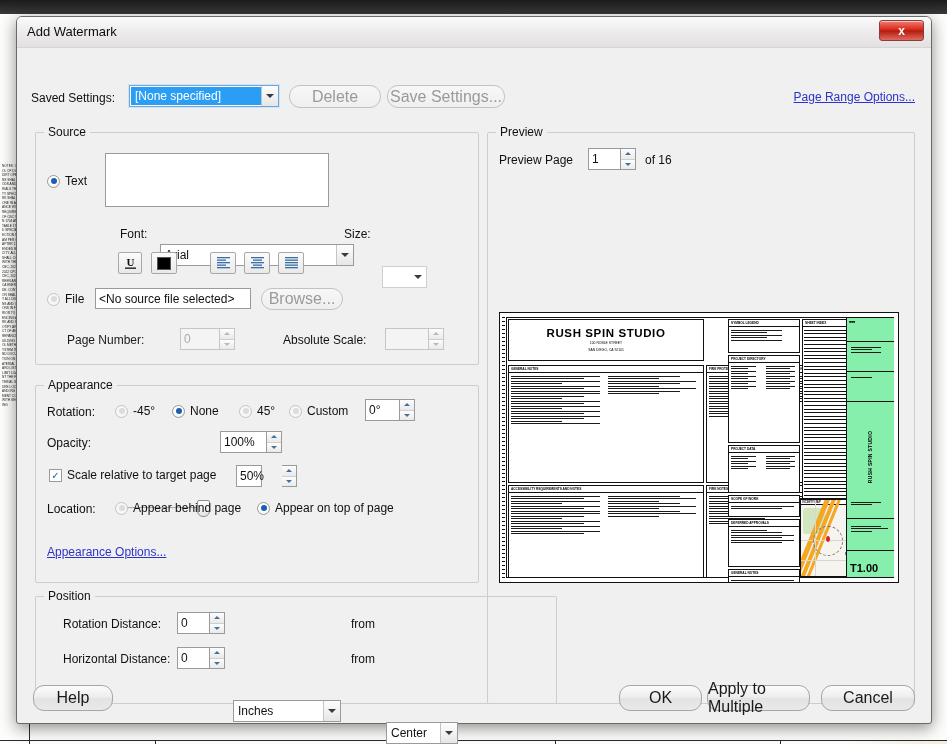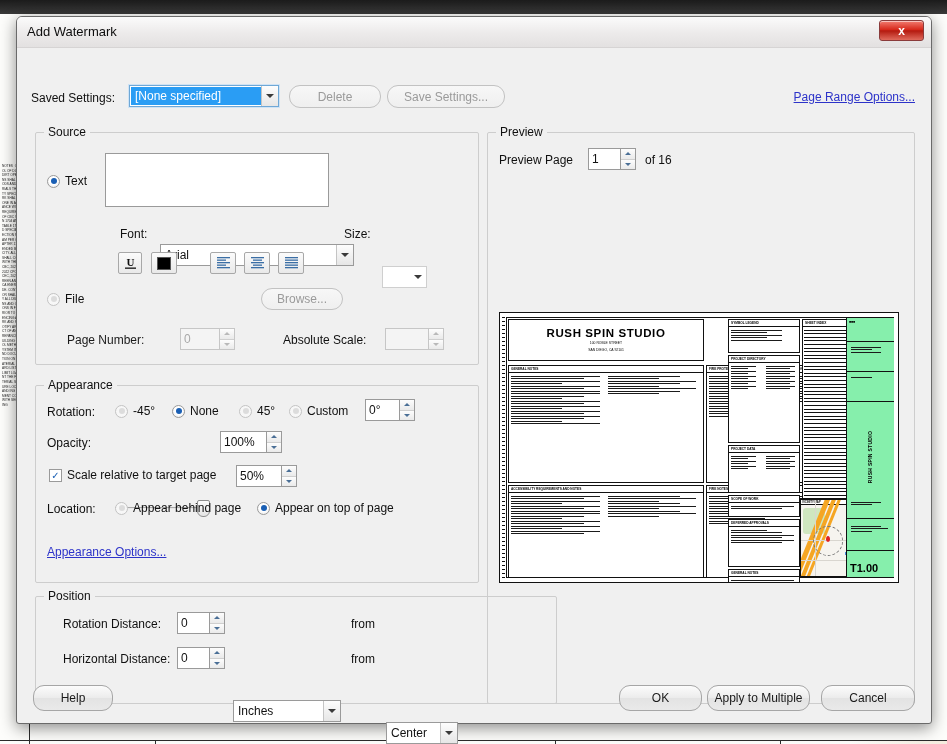--- a/index.html
+++ b/index.html
@@ -121,21 +121,21 @@
   .combo.sel-blue .cval {
     background: #2a9df4; color: #ffffff;
     height: 18px; line-height: 18px; margin: 1px 0 1px 1px;
   }
   .combo.sel-blue { border: 1px solid #6fa8d6; outline: 1px solid #cfe3f5; }
 
   .btn {
     background: linear-gradient(#fcfcfc,#ececec 48%,#e3e3e3 52%,#e9e9e9);
     border: 1px solid #a6a6a6;
     border-radius: 11px;
-    font-size: 12px; color: #1a1a1a;
+    font-size: 16px; color: #1a1a1a;
     display: flex; align-items: center; justify-content: center;
     cursor: pointer;
   }
   .btn.disabled { color: #9a9a9a; border-color: #c2c2c2;
     background: linear-gradient(#f7f7f7,#efefef); cursor: default; }
 
   .txtbox {
     background: #fff; border: 1px solid #9a9a9a;
     font-size: 12px; color: #111;
     display: flex; align-items: center;
@@ -434,20 +434,21 @@
             <rect x="1" y="8.5" width="13" height="1.3"></rect>
           <rect x="1" y="11" width="13" height="1.3"></rect>
         </g>
       </svg>
     </div>
 
     <div class="abs radio-row" style="left:30px; top:244px;">
       <span class="radio off"></span>
       <span class="lbl">File</span>
     </div>
+    <div class="abs txtbox" style="left:78px; top:240px; width:156px; height:21px;">&lt;No source file selected&gt;</div>
     <div class="abs btn disabled" style="left:244px; top:240px; width:82px; height:22px;">Browse...</div>
 
     <div class="abs lbl" style="left:50px; top:285px; color:#1a1a1a;">Page Number:</div>
     <div class="abs txtbox disabled" style="left:163px; top:280px; width:40px; height:22px;">0</div>
     <div class="abs spin disabled" style="left:203px; top:280px;">
       <div>
           <i class="tri-up"></i>
         </div>
       <div>
           <i class="tri-dn"></i>
@@ -509,21 +510,21 @@
         </div>
       <div>
           <i class="tri-dn"></i>
         </div>
     </div>
 
     <div class="abs radio-row" style="left:32px; top:420px;">
       <span class="check" id="scale-check">✓</span>
       <span class="lbl">Scale relative to target page</span>
     </div>
-    <div class="abs txtbox" style="left:219px; top:417px; width:46px; height:22px;text-align:center;">50%</div>
+    <div class="abs txtbox" style="left:219px; top:417px; width:26px; height:22px;text-align:center;">50%</div>
     <div class="abs spin" style="left:265px; top:417px;">
       <div>
           <i class="tri-up"></i>
         </div>
       <div>
           <i class="tri-dn"></i>
         </div>
     </div>
 
     <div class="abs lbl" style="left:30px; top:454px;">Location:</div>

